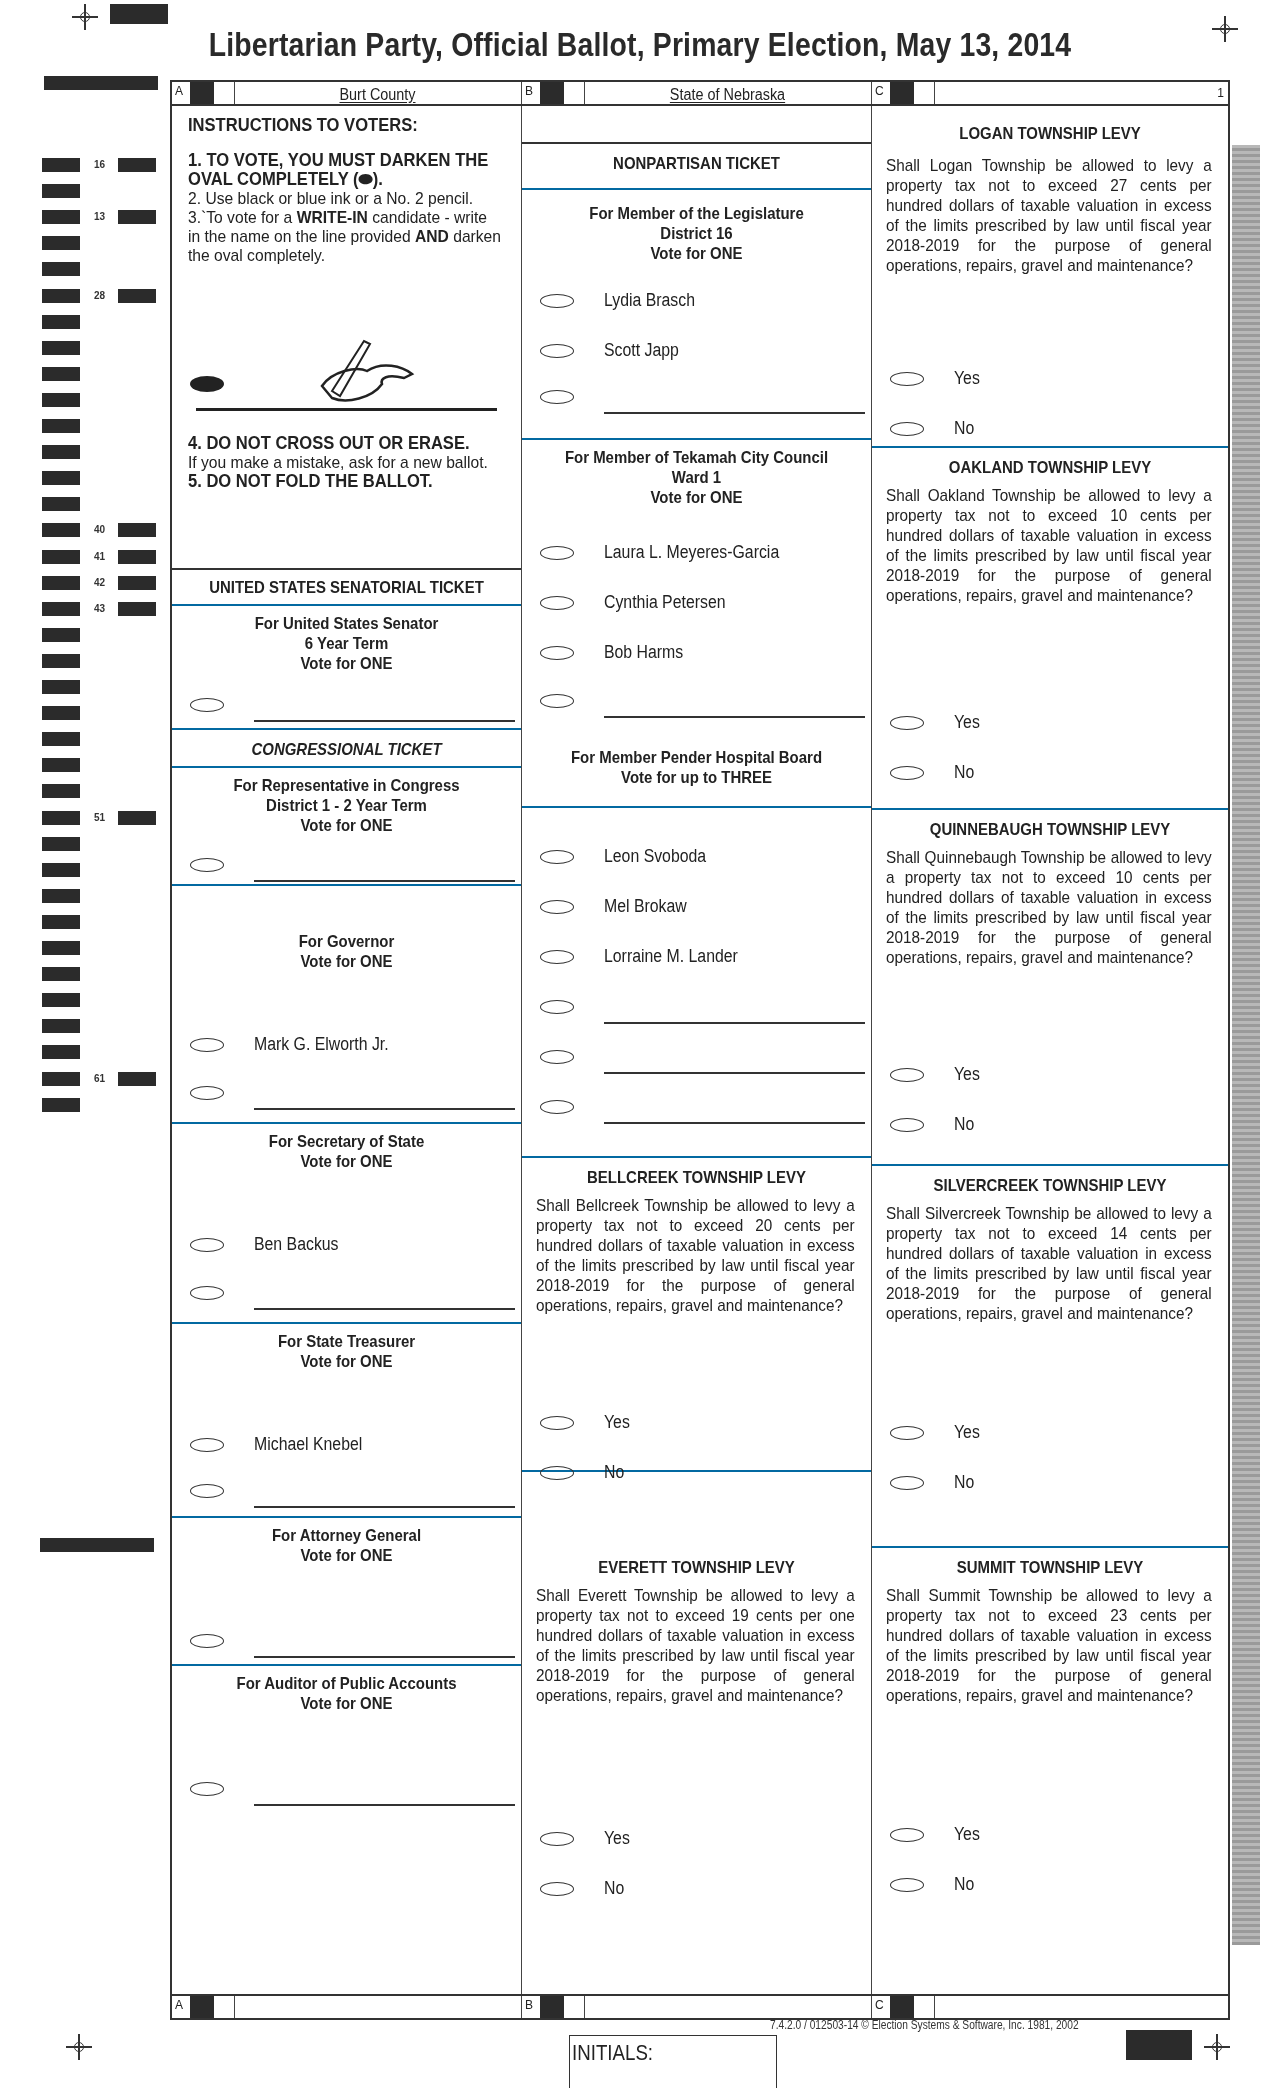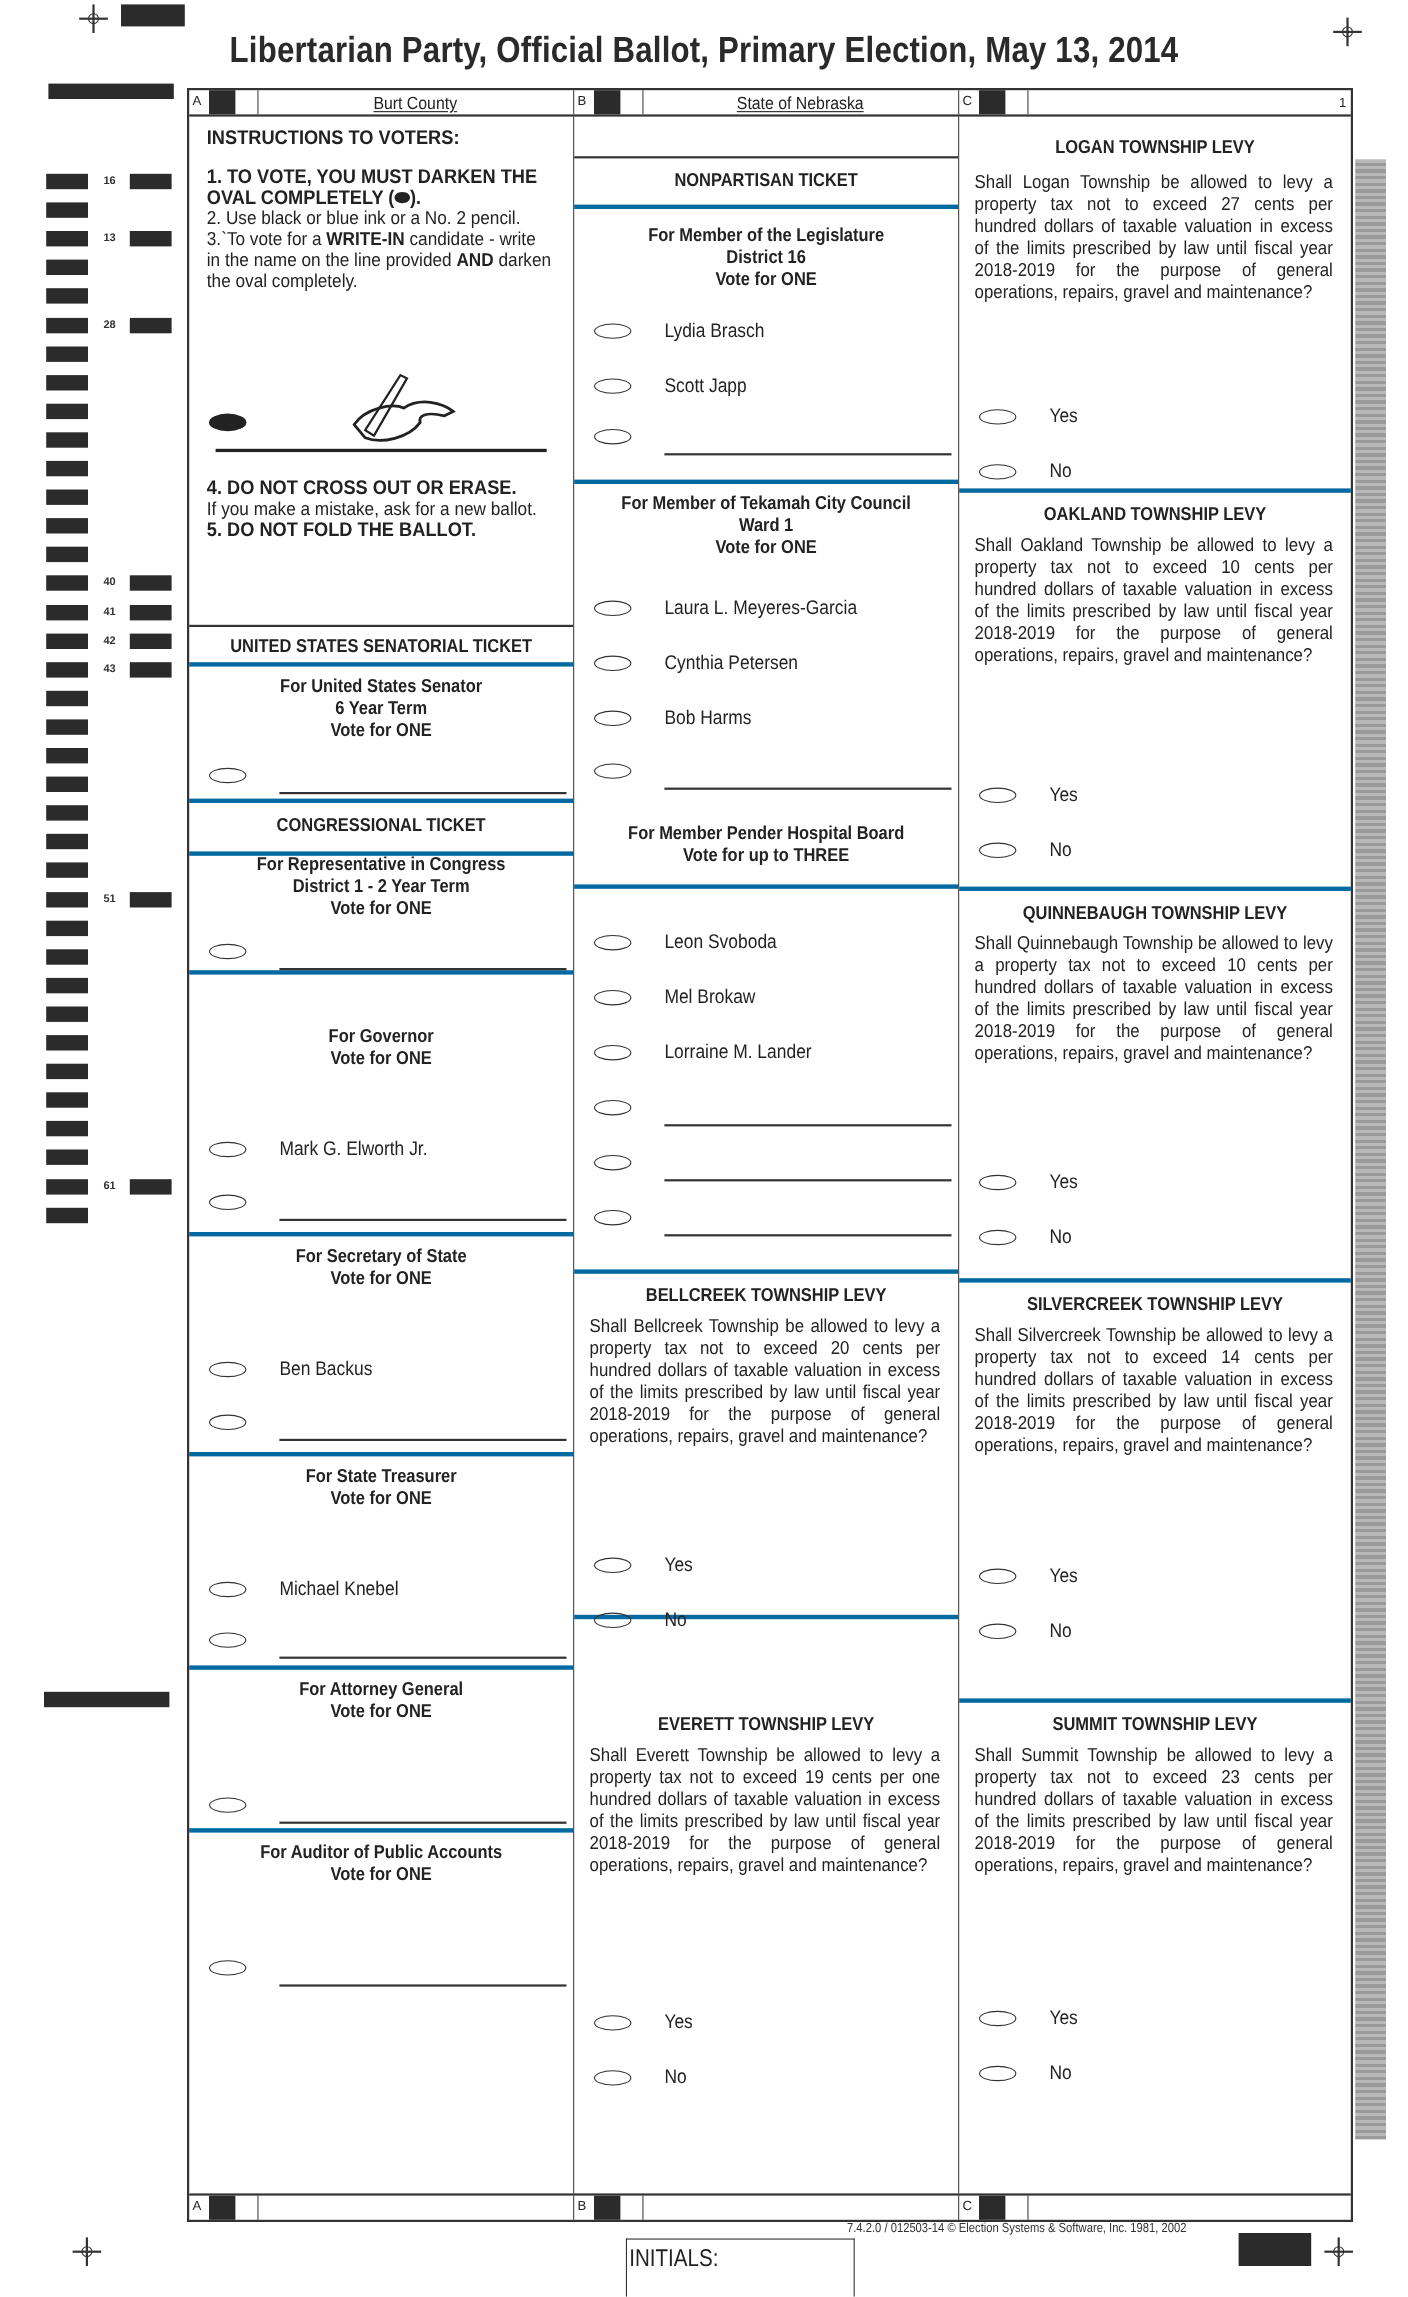--- a/index.html
+++ b/index.html
@@ -29,21 +29,21 @@
   .hblk { position: absolute; left: 18px; top: 0; width: 24px; height: 100%; background: #2b2b2b; }
   .hdiv { position: absolute; left: 62px; top: 0; width: 1px; height: 100%; background: #444; }
   .hname { position: absolute; left: 62px; right: 0; top: 4px; text-align: center; font-size: 16px;
     transform: scaleX(0.9); text-decoration: underline; text-underline-offset: 2px; }
 
   .col { position: absolute; top: 24px; height: calc(100% - 48px); }
   .col-a { left: 0; width: 350px; border-right: 1.5px solid #444; }
   .col-b { left: 350px; width: 350px; border-right: 1.5px solid #444; }
   .col-c { left: 700px; width: 356px; }
 
-  .sec { position: absolute; left: 0; width: 100%; border-bottom: 4px solid #0369a1; }
+  .sec { position: absolute; left: 0; width: 100%; border-bottom: 2px solid #0369a1; }
   .banner { text-align: center; font-weight: bold; font-size: 17px; transform: scaleX(0.88); padding-top: 10px; }
   .contest-h { text-align: center; font-weight: bold; font-size: 17px; line-height: 20px; transform: scaleX(0.88); padding-top: 8px; }
 
   .cand { position: absolute; left: 18px; right: 6px; height: 24px; }
   .oval { position: absolute; left: 0; top: 4px; width: 34px; height: 14px; border: 1.5px solid #333; border-radius: 50%; cursor: pointer; }
   .cname { position: absolute; left: 64px; top: 0; font-size: 18px; transform: scaleX(0.88); transform-origin: left center; white-space: nowrap; }
   .wline { position: absolute; left: 64px; right: 0; top: 26px; height: 2px; background: #333; }
 
   .instr { padding: 10px 16px; font-size: 17px; line-height: 19px; }
   .instr .big { font-weight: bold; font-size: 18px; }
@@ -193,21 +193,21 @@
       <div class="contest-h">
         <div>For United States Senator</div>
         <div>6 Year Term</div>
         <div>Vote for ONE</div>
       </div>
       <div class="cand" style="top:88px;">
           <div class="oval"></div>
           <div class="wline"></div>
         </div>
     </div>
-    <div class="sec" style="top:624px;height:48px;">
+    <div class="sec" style="top:624px;height:38px;font-style:italic;">
       <div class="banner">CONGRESSIONAL TICKET</div>
     </div>
     <div class="sec" style="top:662px;height:118px;">
       <div class="contest-h">
         <div>For Representative in Congress</div>
         <div>District 1 - 2 Year Term</div>
         <div>Vote for ONE</div>
       </div>
       <div class="cand" style="top:86px;">
           <div class="oval"></div>

